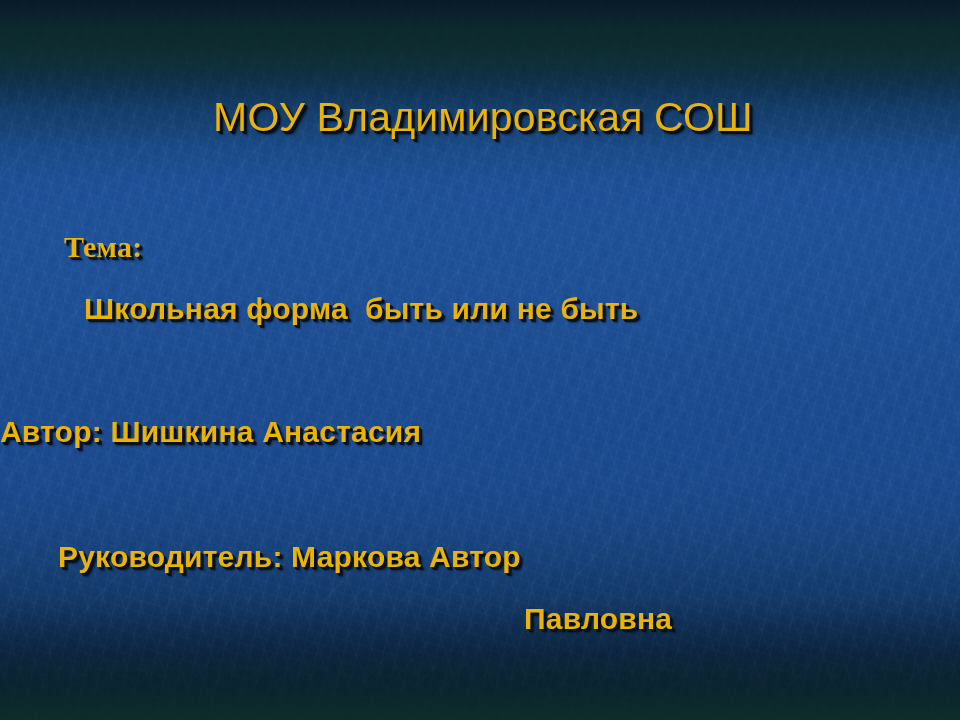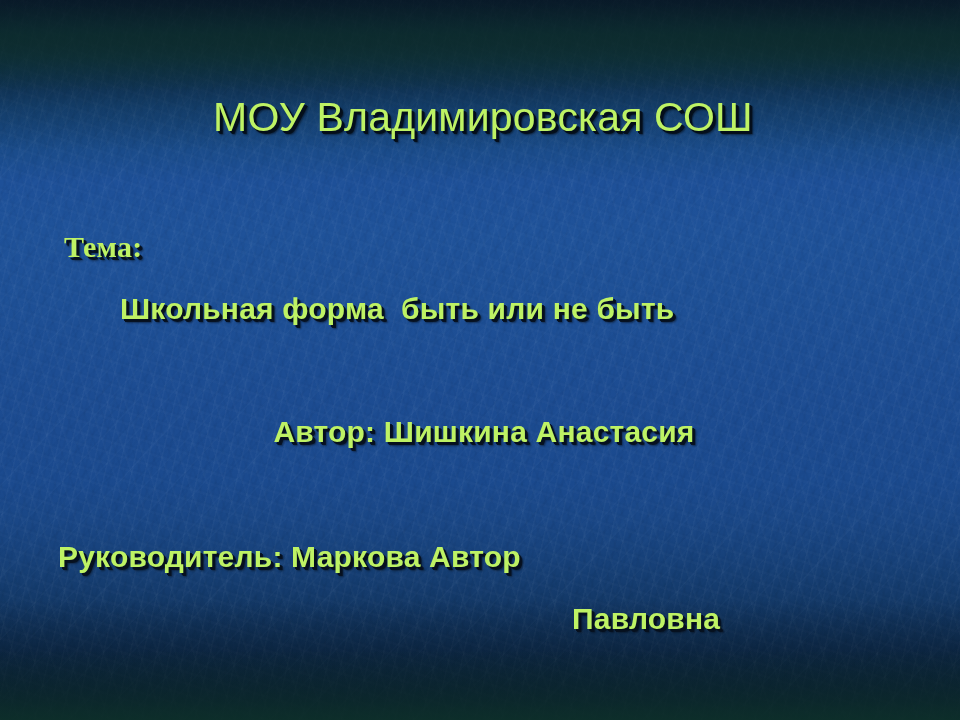--- a/index.html
+++ b/index.html
@@ -134,21 +134,21 @@
 
   
   .content {
     position: absolute;
     inset: 0;
   }
 
   .txt {
     position: absolute;
     white-space: pre;
-    color: #bef264;
+    color: #eab308;
     letter-spacing: 0.2px;
   }
 
   
   #slide-title {
     left: 0;
     right: 0;
     top: 92px;
     text-align: center;
     font-size: 41px;
@@ -166,24 +166,24 @@
     font-size: 30px;
     font-weight: bold;
     line-height: 38px;
     text-shadow:
        3px 3px 0 rgba(6,16,30,0.92),
        2px 2px 0 rgba(6,16,30,0.92),
        4px 4px 2px rgba(3,11,22,0.50);
   }
 
   #line-topic-label   { left: 64px;  top: 228px; font-family: Liberation Serif, serif; }
-  #line-topic-text    { left: 84px;  top: 290px; margin-left: 36px; }
-  #line-author        { left: 0;  right: 0; top: 413px; text-align: center; padding-left: 8px; }
+  #line-topic-text    { left: 84px;  top: 290px; }
+  #line-author        { left: 0;  right: 0; top: 413px; text-align: left; padding-left: 0; }
   #line-supervisor    { left: 58px;  top: 538px; }
-  #line-supervisor-2  { left: 524px; top: 600px; margin-left: 48px; }
+  #line-supervisor-2  { left: 524px; top: 600px; }
 
 </style>
 </head>
 <body>
 
 <div id="slide">
 
   <div class="bg-gradient"></div>
   <div class="bg-texture"></div>
   <div class="bg-texture2"></div>

